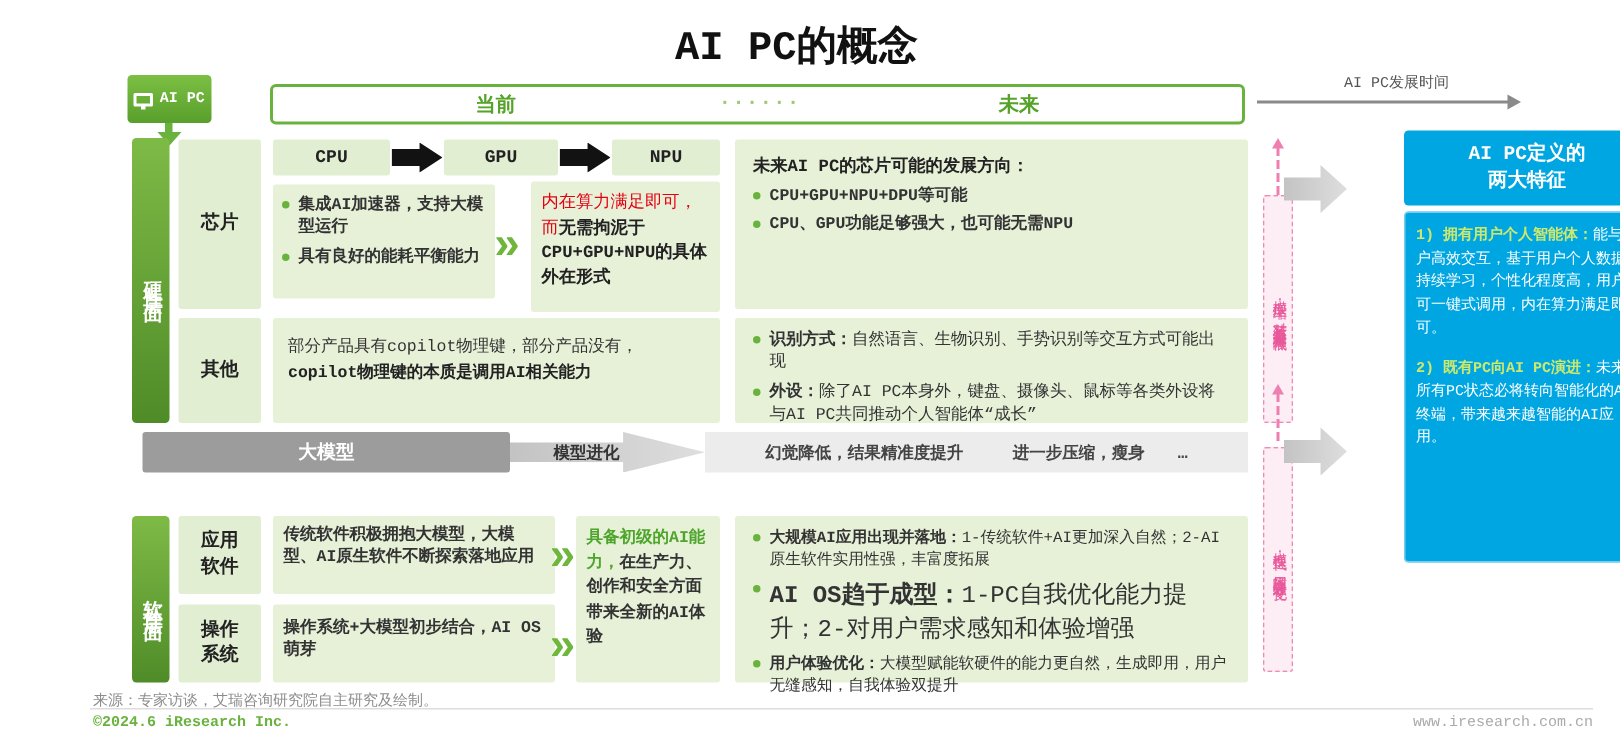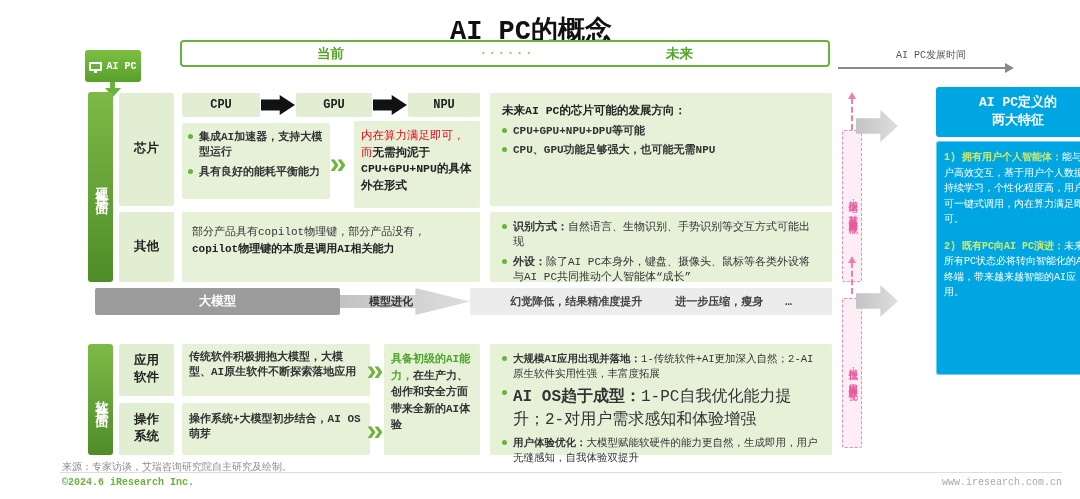--- a/index.html
+++ b/index.html
@@ -55,21 +55,21 @@
   <div class="abs" style="left:838px; top:67px; width:168px; height:2px; background:#8a8a8a;"></div>
   <div class="abs" style="left:1005px; top:63px; width:0; height:0; border-left:9px solid #8a8a8a; border-top:5px solid transparent; border-bottom:5px solid transparent;"></div>
 
   <div class="abs flexc" style="left:85px; top:50px; width:56px; height:32px; background:linear-gradient(180deg,#7cbf43,#589f2b); border-radius:3px; color:#fff; font-weight:700; font-size:10px;">
     <span class="monitor"></span>
     <span>AI PC</span>
   </div>
   <div class="abs" style="left:110px; top:82px; width:5px; height:6px; background:#6ab23e;"></div>
   <div class="abs" style="left:105px; top:88px; width:0; height:0; border-left:8px solid transparent; border-right:8px solid transparent; border-top:9px solid #6ab23e;"></div>
 
-  <div class="abs hdrbar" style="left:180px; top:40px; width:650px; height:27px;">
+  <div class="abs hdrbar" style="left:180px; top:56px; width:650px; height:27px;">
     <span style="width:46%; text-align:center;">当前</span>
     <span style="width:8%; text-align:center; color:#9bc96f; letter-spacing:1px;">······</span>
     <span style="width:46%; text-align:center;">未来</span>
   </div>
 
   <div class="abs vbar" style="left:88px; top:92px; width:25px; height:190px;">硬件层面</div>
   <div class="abs vbar" style="left:88px; top:344px; width:25px; height:111px;">软件层面</div>
 
   <div class="abs rowlabel" style="left:119px; top:93px; width:55px; height:113px;">芯片</div>
   <div class="abs rowlabel" style="left:119px; top:212px; width:55px; height:70px;">其他</div>

